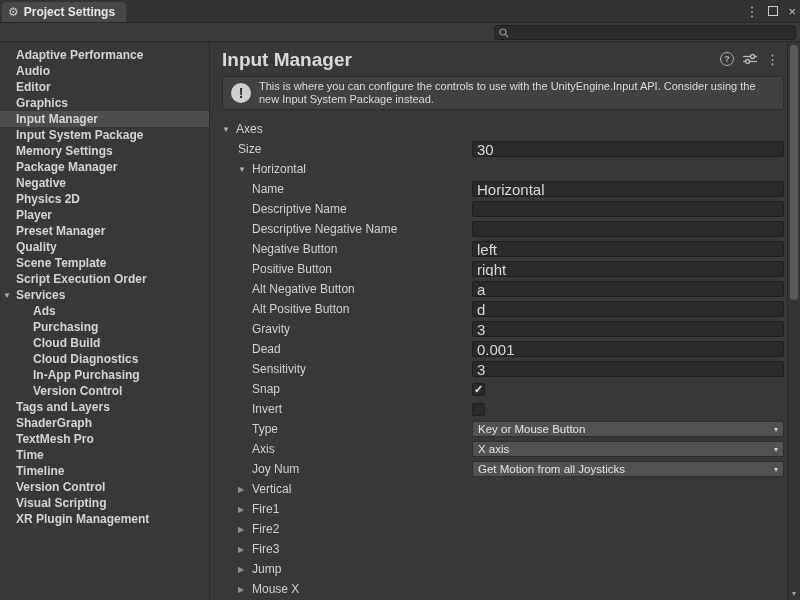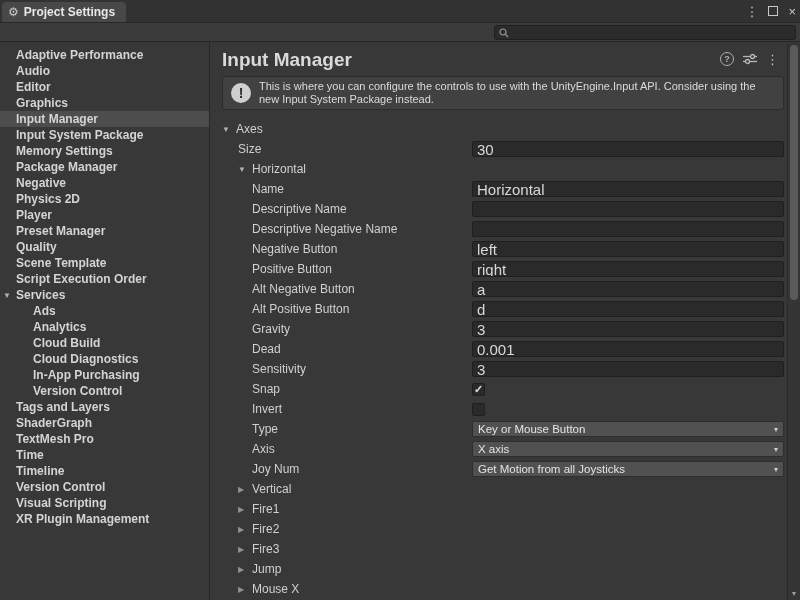--- a/index.html
+++ b/index.html
@@ -194,21 +194,21 @@
           <span class="sb-label">Script Execution Order</span>
         </div>
         <div class="sb-item ind0">
           <span class="sb-fold">▼</span>
           <span class="sb-label">Services</span>
         </div>
         <div class="sb-item ind1">
           <span class="sb-label">Ads</span>
         </div>
         <div class="sb-item ind1">
-          <span class="sb-label">Analytics</span>
+          <span class="sb-label">Purchasing</span>
         </div>
         <div class="sb-item ind1">
           <span class="sb-label">Cloud Build</span>
         </div>
         <div class="sb-item ind1">
           <span class="sb-label">Cloud Diagnostics</span>
         </div>
         <div class="sb-item ind1">
           <span class="sb-label">In-App Purchasing</span>
         </div>

